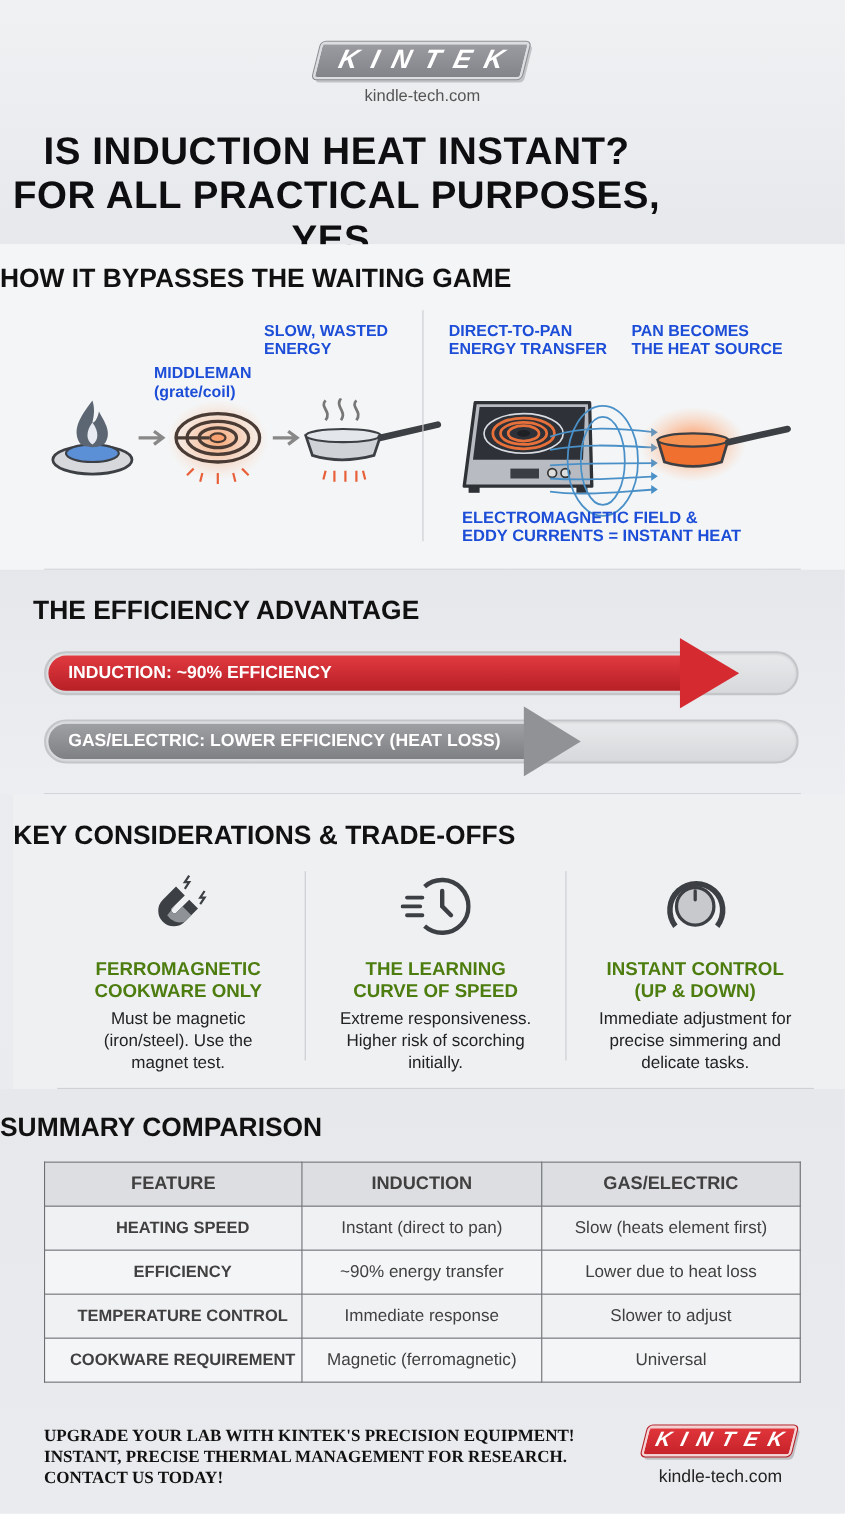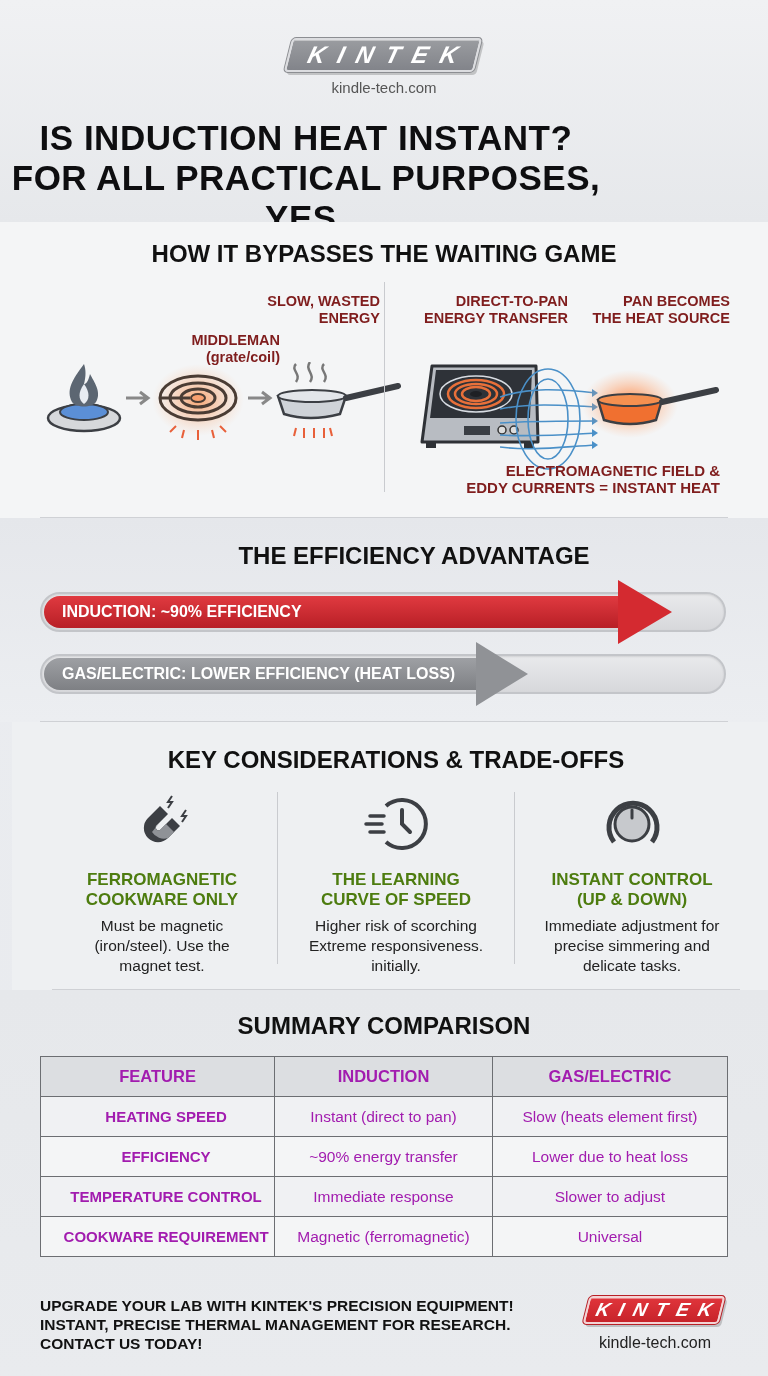--- a/index.html
+++ b/index.html
@@ -23,22 +23,22 @@
     box-shadow: 3px 3px 0 rgba(0,0,0,0.18), inset 0 1px 0 rgba(255,255,255,0.4);
   }
   .logo-badge span { color: #fff; font-weight: 700; font-style: italic; font-size: 24px; letter-spacing: 12px; padding-left: 12px; }
   .logo-badge.gray { background: linear-gradient(180deg,#9a9ca0,#82848a); border: 2px solid #dcdde0; outline: 1px solid #8c8e92; }
   .logo-badge.red { background: linear-gradient(180deg,#e0353b,#c7232a); border: 2px solid #f4d4d5; outline: 1px solid #b82027; }
   .site-top { position: absolute; left: 0; width: 768px; top: 79px; text-align: center; font-size: 15px; color: #555; }
   .main-title { position: absolute; left: 0; width: 612px; top: 118px; text-align: center; font-weight: 700; font-size: 35px; line-height: 40px; letter-spacing: 0.5px; color: #0e0e10; }
 
   
   .sec1 { position: absolute; left: 0; top: 222px; width: 768px; height: 296px; background: #f4f5f6; }
-  .sec-title { position: absolute; left: 0; width: 768px; text-align: center; font-weight: 700; font-size: 24px; color: #111; }
-  .lbl { position: absolute; text-align: right; font-weight: 700; font-size: 14.5px; line-height: 17px; color: #7f1d1d; }
+  .sec-title { position: absolute; left: 0; width: 768px; text-align: left; font-weight: 700; font-size: 24px; color: #111; }
+  .lbl { position: absolute; text-align: left; font-weight: 700; font-size: 14.5px; line-height: 17px; color: #1d4ed8; }
   .lbl-sub { font-weight: 700; }
   .vdiv { position: absolute; width: 1px; background: #c9cbcf; }
   .hdiv { position: absolute; height: 1px; background: #cfd1d5; }
 
   
   .sec2 { position: absolute; left: 0; top: 518px; width: 768px; height: 204px; background: linear-gradient(180deg,#e5e7eb,#eceef1); }
   .bar-track {
     position: absolute; height: 40px; border-radius: 20px;
     background: linear-gradient(180deg,#e9eaec,#d7d8db);
     border: 2px solid #c3c5c9;
@@ -50,25 +50,25 @@
   
   .sec3 { position: absolute; left: 12px; top: 722px; width: 768px; height: 268px; background: #eef0f2; }
   .col { position: absolute; top: 70px; width: 240px; text-align: center; }
   .col-icon { width: 64px; height: 64px; margin: 0 auto; }
   .col-title { margin-top: 10px; font-weight: 700; font-size: 17px; line-height: 20px; color: #4d7c0f; }
   .col-text { margin-top: 6px; font-size: 15.5px; line-height: 20px; color: #222; }
 
   
   .sec4 { position: absolute; left: 0; top: 990px; width: 768px; height: 386px; background: linear-gradient(180deg,#e6e8eb,#e9ebee); }
   table.cmp { position: absolute; left: 40px; top: 66px; width: 688px; border-collapse: collapse; background: #f4f5f6; }
-  table.cmp td, table.cmp th { border: 1px solid #6c6e72; height: 40px; text-align: center; font-size: 15.5px; color: #a21caf; }
+  table.cmp td, table.cmp th { border: 1px solid #6c6e72; height: 40px; text-align: center; font-size: 15.5px; color: #404040; }
   table.cmp th { background: #dcdee1; font-weight: 700; font-size: 16.5px; }
   table.cmp td.feat { font-weight: 700; font-size: 15px; padding-left: 17px; }
   table.cmp tr:nth-child(even) td { background: #f0f1f3; }
-  .cta { position: absolute; left: 40px; top: 1296px; font-weight: 700; font-size: 15.5px; line-height: 19px; color: #111; }
+  .cta { position: absolute; left: 40px; top: 1296px; font-weight: 700; font-size: 15.5px; line-height: 19px; color: #111; font-family: Liberation Serif, serif; }
   .logo-bot { position: absolute; left: 586px; top: 1296px; width: 136px; height: 28px; }
   .logo-bot .logo-badge span { font-size: 19px; letter-spacing: 9px; padding-left: 9px; }
   .site-bot { position: absolute; left: 570px; width: 170px; top: 1334px; text-align: center; font-size: 16px; color: #222; }
 </style>
 </head>
 <body>
 
 <div class="header">
   <div class="logo-top">
     <div class="logo-badge gray">
@@ -262,22 +262,22 @@
     <svg class="col-icon" viewBox="0 0 64 64">
       <path d="M22 14 A24 24 0 1 1 22 50" fill="none" stroke="#3c3f44" stroke-width="4"></path>
       <path d="M38 18 V32 L46 40" fill="none" stroke="#3c3f44" stroke-width="4" stroke-linecap="round"></path>
       <path d="M6 24 H20 M2 32 H18 M6 40 H20" stroke="#3c3f44" stroke-width="3.5" stroke-linecap="round"></path>
     </svg>
     <div class="col-title">
         <div>THE LEARNING</div>
         <div>CURVE OF SPEED</div>
       </div>
     <div class="col-text">
+        <div>Extreme responsiveness.</div>
         <div>Higher risk of scorching</div>
-        <div>Extreme responsiveness.</div>
         <div>initially.</div>
       </div>
   </div>
 
   <div class="vdiv" style="left:502px; top:70px; height:172px;"></div>
 
   <div class="col" style="left:500px;">
     <svg class="col-icon" viewBox="0 0 64 64">
       <path d="M14 50 A24 24 0 1 1 52 50" fill="none" stroke="#3c3f44" stroke-width="5"></path>
       <circle cx="32" cy="32" r="17" fill="#c7c9cd" stroke="#3c3f44" stroke-width="3"></circle>

